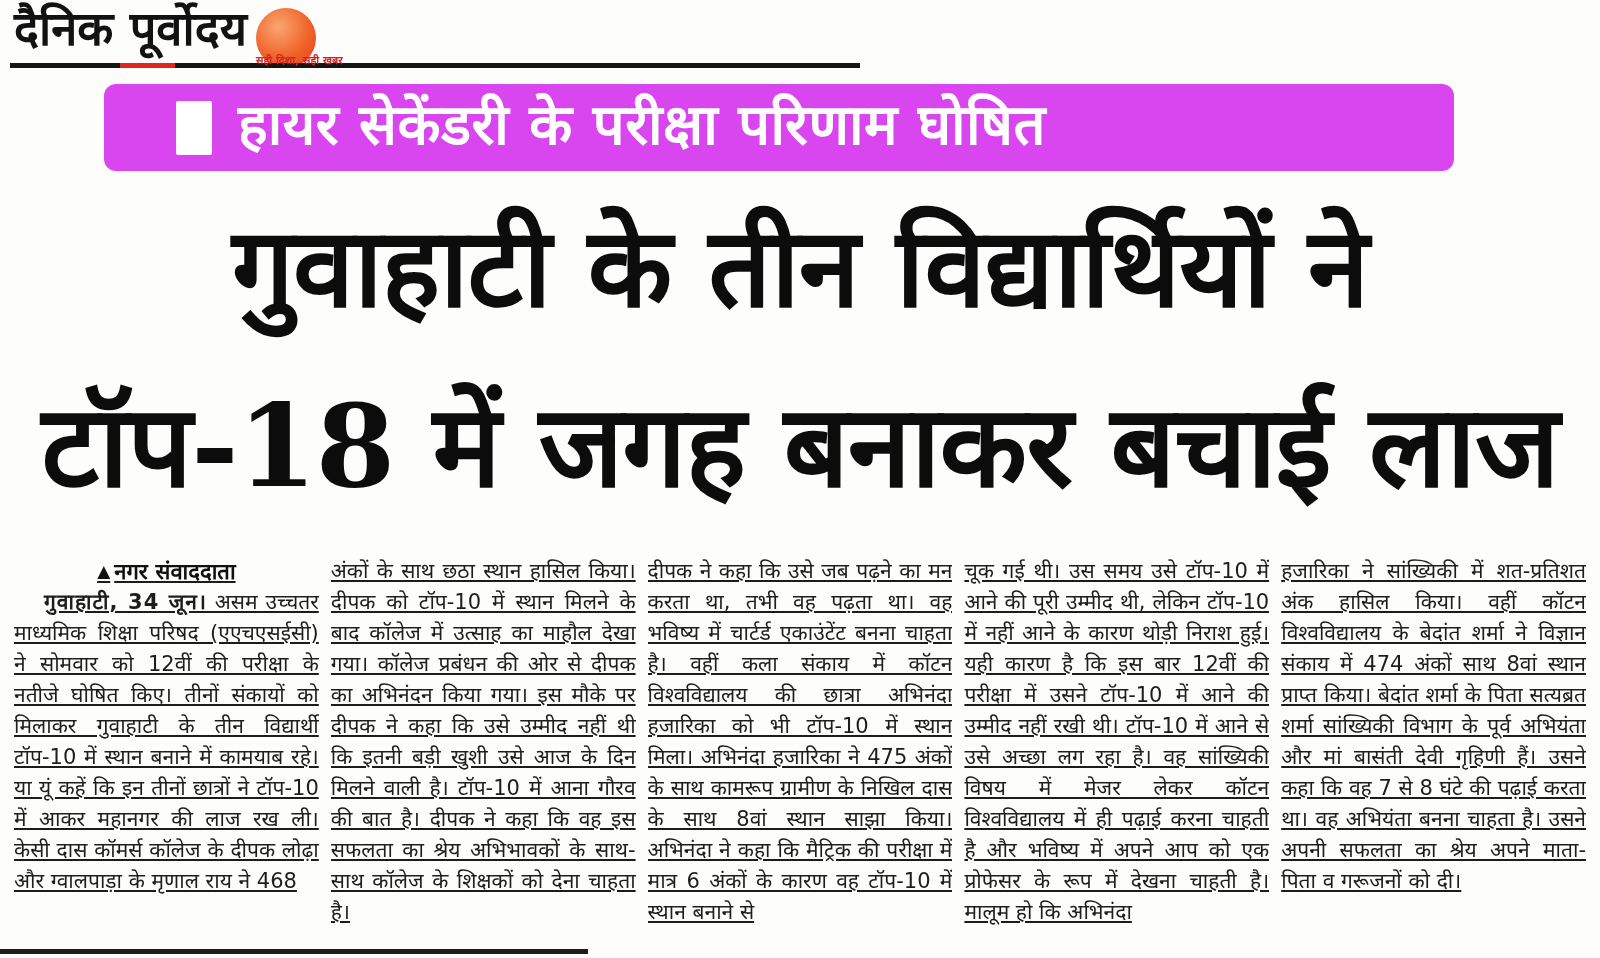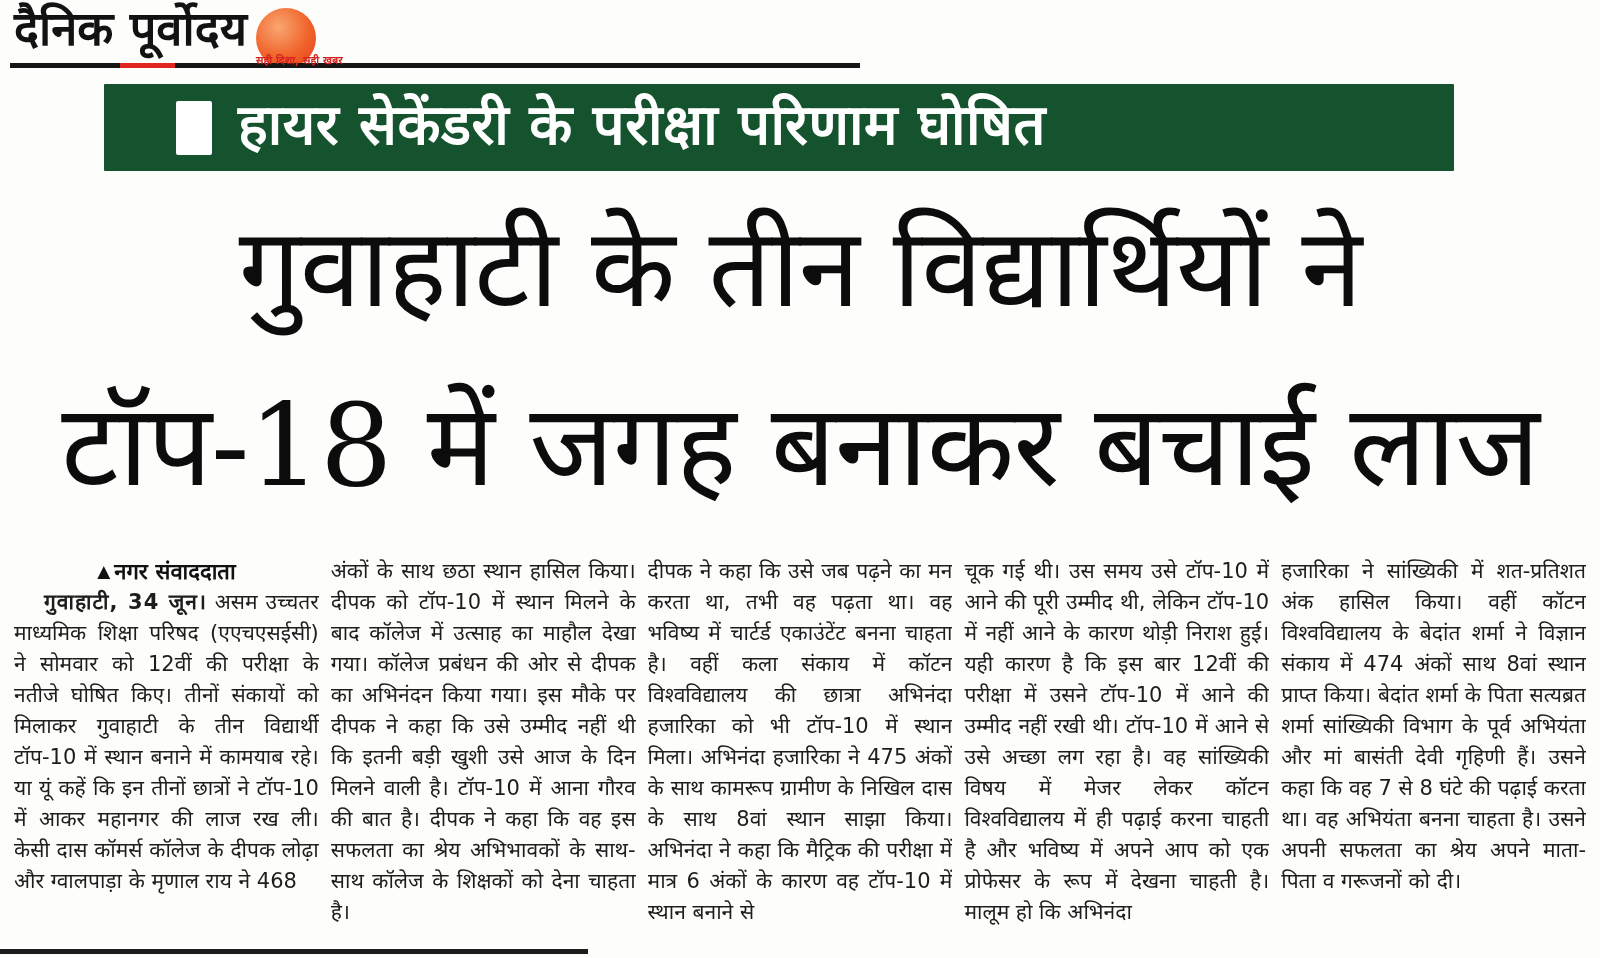--- a/index.html
+++ b/index.html
@@ -30,46 +30,46 @@
   .tagline {
     position:absolute; left:208px; top:52px; z-index:2;
     font-size:11px; font-weight:bold; color:#d42421; white-space:nowrap;margin-left:48px;
   }
   .top-rule { position:absolute; left:10px; top:63px; width:850px; height:5px; background:#161616; }
   .top-rule-red { position:absolute; left:120px; top:63px; width:55px; height:5px; background:#e02621; }
 
   
   .kicker {
     position:absolute; left:104px; top:84px; width:1350px; height:87px;
-    background:#14532d; border-radius:1px;
+    background:#d946ef; border-radius:12px;
     display:flex; align-items:center; padding-left:72px;
   }
   .kicker-bullet {
     width:36px; height:54px; background:#ffffff; border-radius:2px;
     margin-right:26px; flex:0 0 auto;
   }
   .kicker-text {
     color:#ffffff; font-size:56px; font-weight:bold;
     letter-spacing:0.5px; white-space:nowrap; line-height:1;
     padding-bottom:6px;
   }
 
   
   .headline {
     position:absolute; left:0; top:178px; width:1600px;
-    text-align:center; color:#0c0c0c; font-weight:normal;
+    text-align:center; color:#0c0c0c; font-weight:bold;
     font-family:"DejaVu Serif","Liberation Serif",serif;
   }
   .headline .line1 { font-size:110px; line-height:180px; letter-spacing:-1px; white-space:nowrap; }
   .headline .line2 { font-size:114px; line-height:176px; letter-spacing:-1px; white-space:nowrap; }
 
   
   .article {
     position:absolute; left:14px; top:556px; width:1572px; height:392px;
-    display:flex; gap:12px;
+    display:flex; gap:12px;text-decoration:underline;
   }
   .col {
     flex:1 1 0; font-size:21px; line-height:31px;
     text-align:justify; color:#1d1d1d;
     overflow:hidden;
   }
   .byline {
     text-align:center; font-weight:bold; font-size:22px; line-height:31px;
     color:#111;
   }

